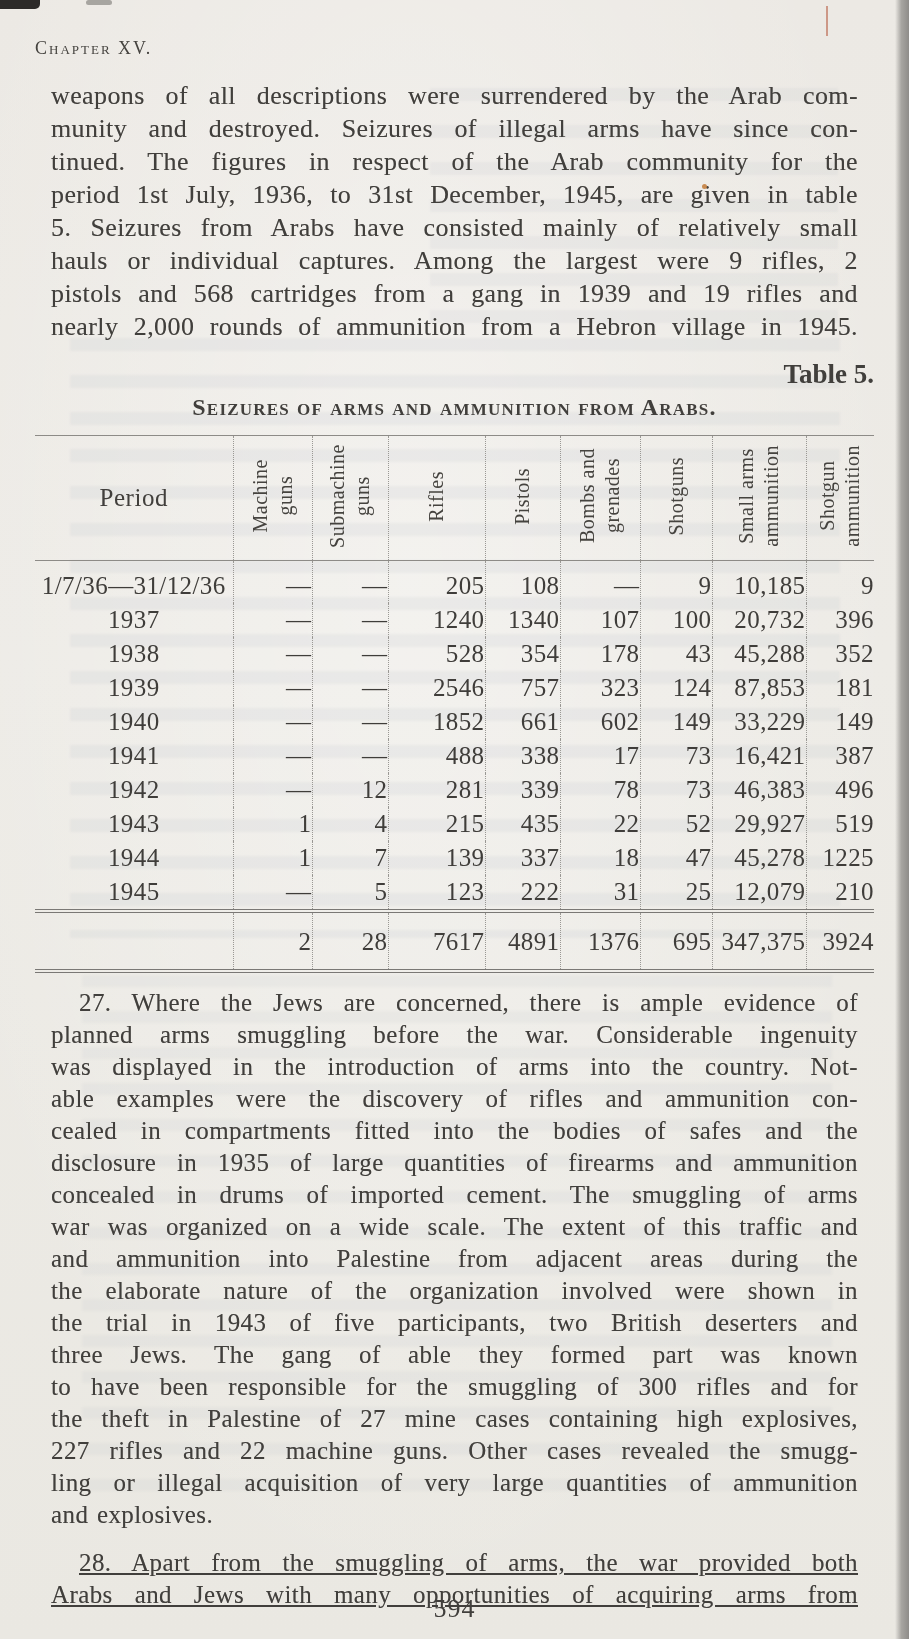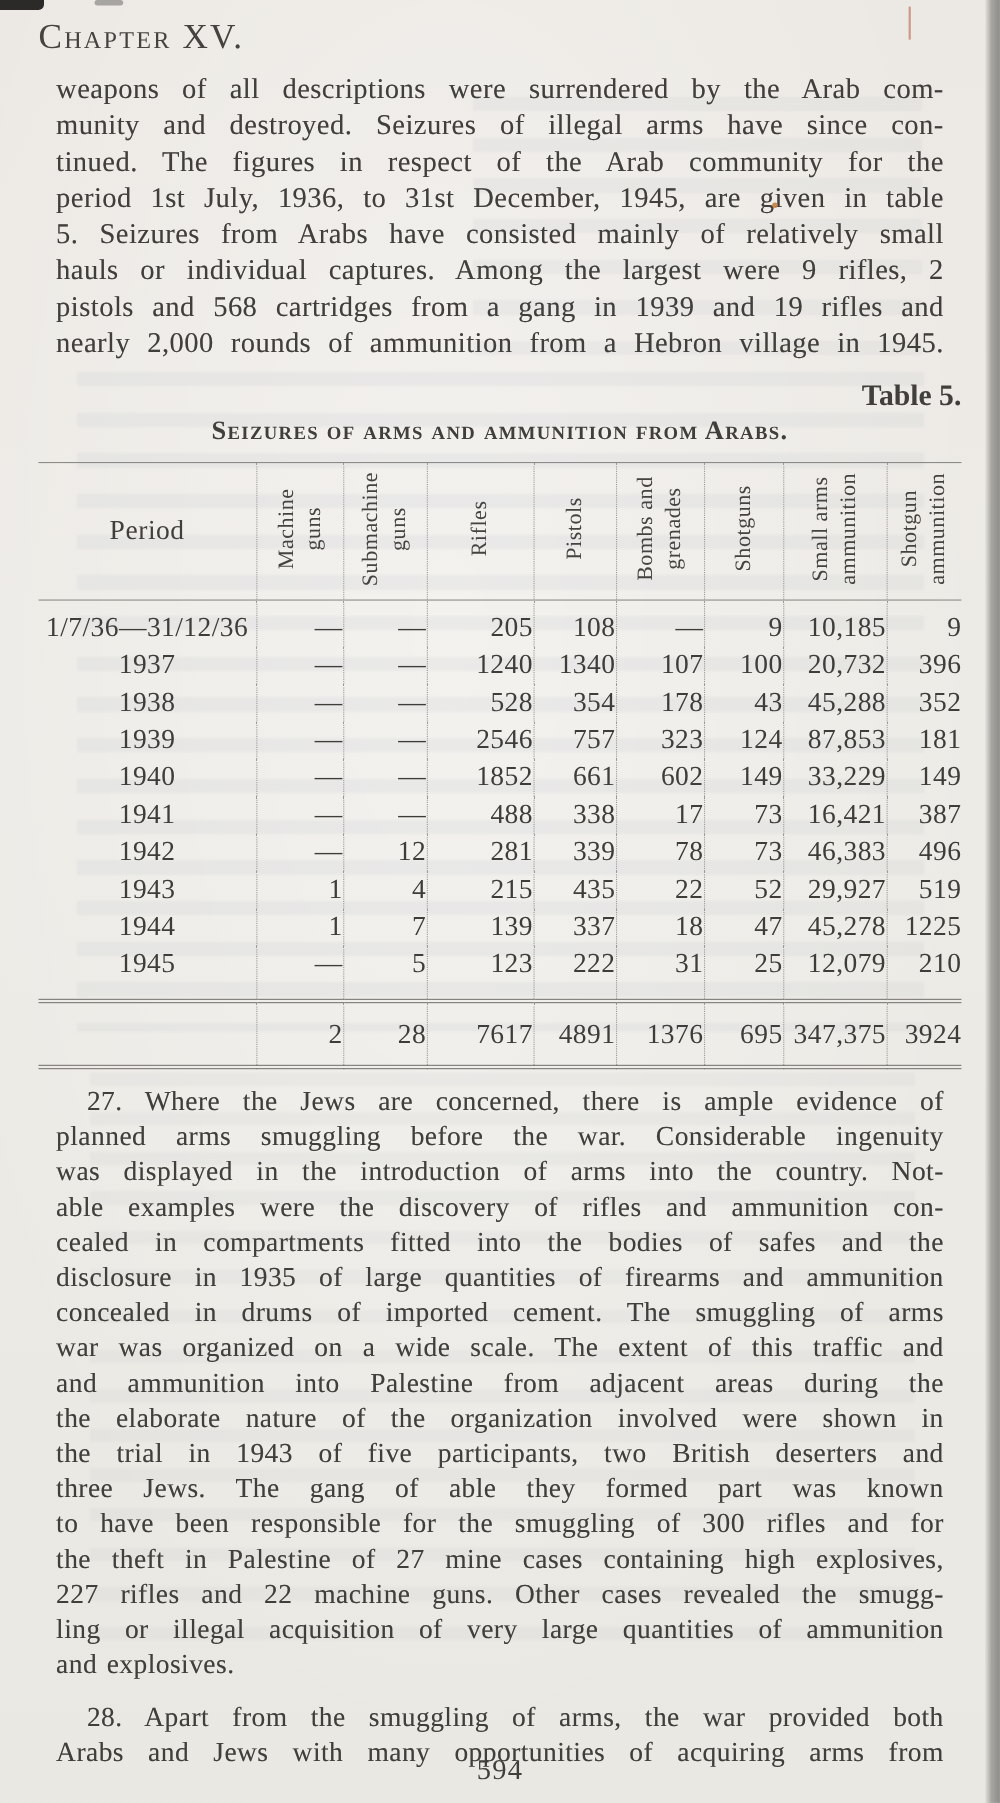--- a/index.html
+++ b/index.html
@@ -26,22 +26,22 @@
   #ghost1 { left:70px; top:338px; width:770px; height:600px;
     background:repeating-linear-gradient(to bottom, rgba(100,120,150,0.055) 0 13px, rgba(0,0,0,0) 13px 37px); }
   #ghost2 { left:82px; top:975px; width:750px; height:530px;
     background:repeating-linear-gradient(to bottom, rgba(100,120,150,0.045) 0 12px, rgba(0,0,0,0) 12px 36px); }
   #ghost3 { left:430px; top:88px; width:408px; height:250px;
     background:repeating-linear-gradient(to bottom, rgba(100,120,150,0.05) 0 13px, rgba(0,0,0,0) 13px 37px); }
 
   .content { position:relative; margin:0 35px; width:839px; padding-top:18px; }
 
   h1.chapter {
-    margin:0 0 14px 0; font-weight:normal; font-variant:small-caps;
-    font-size:32px; line-height:30px; letter-spacing:2px; color:#45433f;
+    margin:15px 0 14px 0; font-weight:normal; font-variant:small-caps;
+    font-size:18px; line-height:30px; letter-spacing:2px; color:#45433f;
   }
   .para { margin:16px; }
   .line {
     font-size:26px; line-height:33px; letter-spacing:.4px; word-spacing:2px;
     text-align:justify; text-align-last:justify; text-justify:inter-word;
     white-space:nowrap; color:#413f3c; text-shadow:0 0 .6px rgba(70,68,64,.4);
   }
   .para-sm .line { font-size:25px; line-height:32px; }
   .para-num .line:first-child { text-indent:28px; }
   .end-short .line:last-child { text-align-last:left; }
@@ -63,25 +63,25 @@
   .period-h { font-size:25px; letter-spacing:.5px; }
   .vtext {
     display:inline-block; writing-mode:vertical-rl; transform:rotate(180deg);
     white-space:pre-line; font-size:20px; line-height:25px; letter-spacing:.5px;
     max-height:120px; color:#45433f;
   }
   table.seizures td { height:34px; font-size:25px; letter-spacing:.4px; padding:0; color:#3f3d3a; }
   td.c-period { text-align:center; }
   td.c-num { text-align:right; padding-right:7px; }
   table.seizures tbody tr:first-child td { padding-top:8px; }
-  table.seizures tbody tr:nth-last-child(2) td { padding-bottom:14px; }
+  table.seizures tbody tr:nth-last-child(2) td { }
   tr.totals td { border-top:4px double #7a7875; padding-top:12px; padding-bottom:10px; }
 
   .after-table { margin-top:14px; }
-  .p28 { margin-top:8px; }
+  .p28 { margin-top:8px;text-decoration:underline; }
   .page-number {
     position:absolute; left:0; top:1594px; width:909px; text-align:center;
     font-size:26px; letter-spacing:1px; color:#413f3c;
   }
 </style>
 </head>
 <body>
 
 <div id="page">
 

